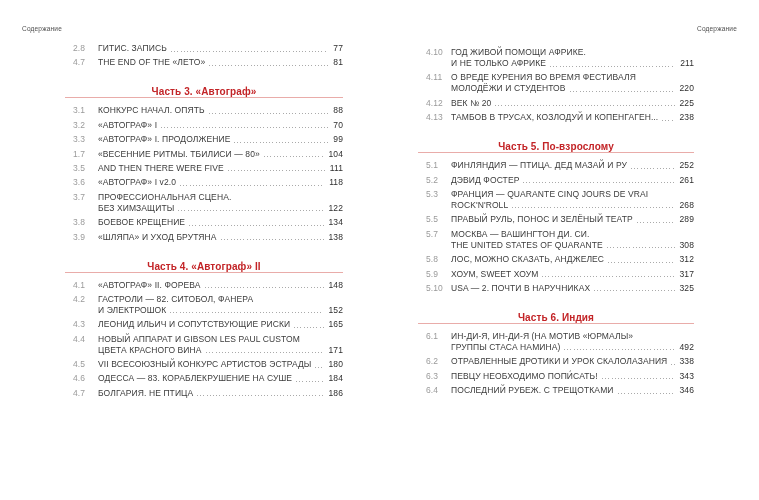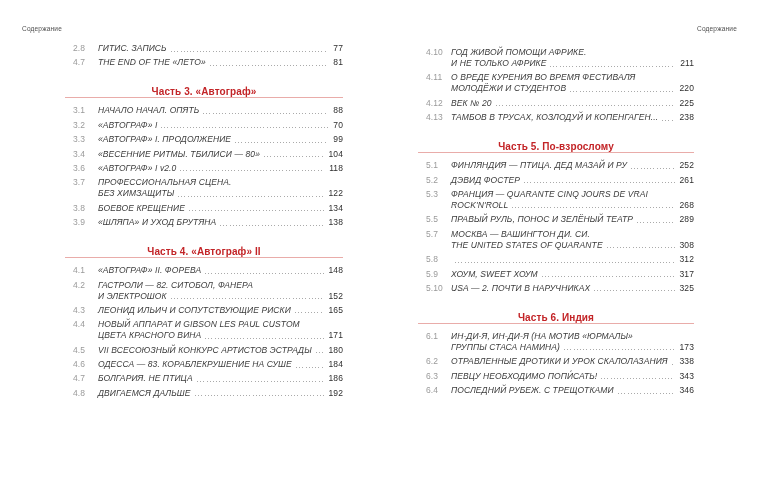--- a/index.html
+++ b/index.html
@@ -38,21 +38,21 @@
     color:var(--accent);font-size:10px;font-weight:bold;line-height:10px;
     letter-spacing:0.1px;white-space:nowrap;text-align:center;
   }
   .toc-item{
     display:flex;margin-bottom:3.4px;
     font-size:8.5px;line-height:11px;color:var(--text);
   }
   .item-num{flex:none;width:25px;padding-left:8px;color:var(--num);letter-spacing:0.1px;}
   .item-body{flex:1;min-width:0;}
   .item-line{display:flex;}
-  .line-text{white-space:nowrap;letter-spacing:0.1px;font-style:italic;}
+  .line-text{white-space:nowrap;letter-spacing:0.1px;}
   .leader{
     flex:1;align-self:flex-end;height:1px;
     margin:0 5px 2.5px 4px;
     background-image:repeating-linear-gradient(to right,var(--dots) 0 1px,transparent 1px 3.2px);
   }
   .item-page{flex:none;color:var(--pagenum);letter-spacing:0.1px;}
 </style>
 </head>
 <body>
 
@@ -78,21 +78,21 @@
               <span class="leader"></span>
               <span class="item-page">81</span>
             </div>
           </div>
         </div>
         <div class="section">Часть 3. «Автограф»</div>
         <div class="toc-item">
           <span class="item-num">3.1</span>
           <div class="item-body">
             <div class="item-line">
-              <span class="line-text">НАЧАЛО НАЧАЛ. ОПЯТЬ</span>
+              <span class="line-text">КОНКУРС НАЧАЛ. ОПЯТЬ</span>
               <span class="leader"></span>
               <span class="item-page">88</span>
             </div>
           </div>
         </div>
         <div class="toc-item">
           <span class="item-num">3.2</span>
           <div class="item-body">
             <div class="item-line">
               <span class="line-text">«АВТОГРАФ» I</span>
@@ -105,26 +105,36 @@
           <span class="item-num">3.3</span>
           <div class="item-body">
             <div class="item-line">
               <span class="line-text">«АВТОГРАФ» I. ПРОДОЛЖЕНИЕ</span>
               <span class="leader"></span>
               <span class="item-page">99</span>
             </div>
           </div>
         </div>
         <div class="toc-item">
-          <span class="item-num">3.4</span>
+          <span class="item-num">1.7</span>
           <div class="item-body">
             <div class="item-line">
               <span class="line-text">«ВЕСЕННИЕ РИТМЫ. ТБИЛИСИ — 80»</span>
               <span class="leader"></span>
               <span class="item-page">104</span>
+            </div>
+          </div>
+        </div>
+        <div class="toc-item">
+          <span class="item-num">3.5</span>
+          <div class="item-body">
+            <div class="item-line">
+              <span class="line-text">AND THEN THERE WERE FIVE</span>
+              <span class="leader"></span>
+              <span class="item-page">111</span>
             </div>
           </div>
         </div>
         <div class="toc-item">
           <span class="item-num">3.6</span>
           <div class="item-body">
             <div class="item-line">
               <span class="line-text">«АВТОГРАФ» I v2.0</span>
               <span class="leader"></span>
               <span class="item-page">118</span>
@@ -367,20 +377,21 @@
               <span class="line-text">THE UNITED STATES OF QUARANTE</span>
               <span class="leader"></span>
               <span class="item-page">308</span>
             </div>
           </div>
         </div>
         <div class="toc-item">
           <span class="item-num">5.8</span>
           <div class="item-body">
             <div class="item-line">
+              <span class="line-text">ЛОС, МОЖНО СКАЗАТЬ, АНДЖЕЛЕС</span>
               <span class="leader"></span>
               <span class="item-page">312</span>
             </div>
           </div>
         </div>
         <div class="toc-item">
           <span class="item-num">5.9</span>
           <div class="item-body">
             <div class="item-line">
               <span class="line-text">ХОУМ, SWEET ХОУМ</span>
@@ -402,21 +413,21 @@
         <div class="section">Часть 6. Индия</div>
         <div class="toc-item">
           <span class="item-num">6.1</span>
           <div class="item-body">
             <div class="item-line">
               <span class="line-text">ИН-ДИ-Я, ИН-ДИ-Я (НА МОТИВ «ЮРМАЛЫ»</span>
             </div>
             <div class="item-line">
               <span class="line-text">ГРУППЫ СТАСА НАМИНА)</span>
               <span class="leader"></span>
-              <span class="item-page">173</span>
+              <span class="item-page">492</span>
             </div>
           </div>
         </div>
         <div class="toc-item">
           <span class="item-num">6.2</span>
           <div class="item-body">
             <div class="item-line">
               <span class="line-text">ОТРАВЛЕННЫЕ ДРОТИКИ И УРОК СКАЛОЛАЗАНИЯ</span>
               <span class="leader"></span>
               <span class="item-page">338</span>

